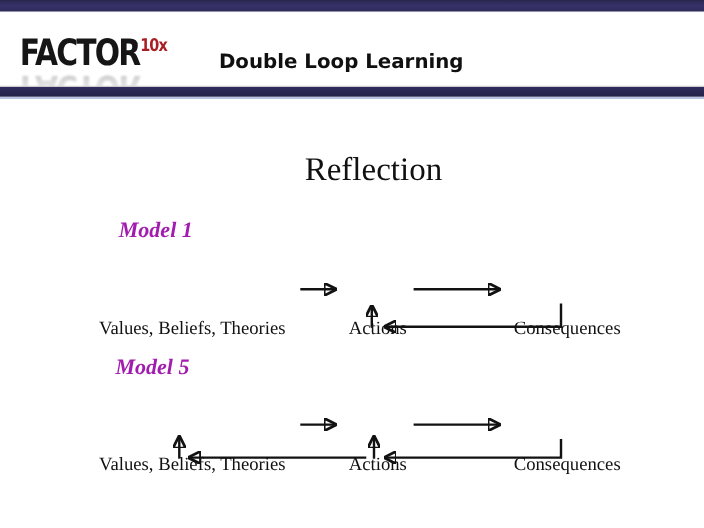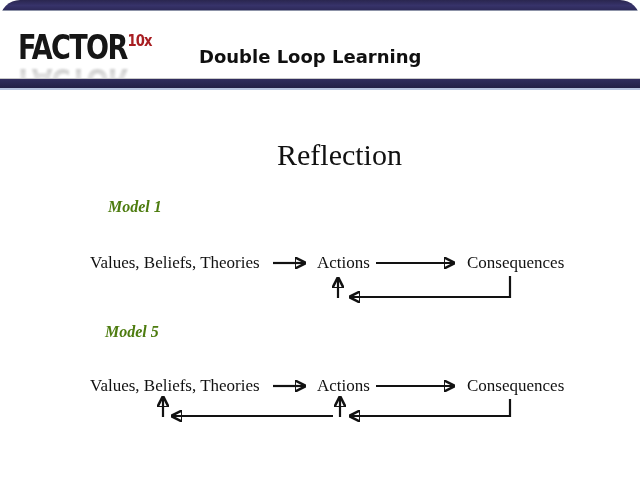--- a/index.html
+++ b/index.html
@@ -1,18 +1,18 @@
 <!DOCTYPE html>
 <html><head>
 <meta charset="utf-8">
 <style>
   html,body{margin:0;padding:0;background:#ffffff;}
   .slide{
     position:relative;width:640px;height:480px;overflow:hidden;
-    background:#ffffff;font-family:"Liberation Sans",sans-serif;border-radius:20px;
+    background:#ffffff;font-family:"Liberation Sans",sans-serif;
   }
   
   .top-bar{
     position:absolute;left:0;top:0;width:640px;height:10px;
     background:linear-gradient(to bottom,#2a264f,#37336a 55%,#2e2a5a);
     border-bottom:1px solid #8d93a8;
   }
   .header{position:absolute;left:0;top:11px;width:640px;height:67px;background:#ffffff;}
   .logo{position:absolute;left:18px;top:13px;transform:scaleX(0.82);transform-origin:left top;}
   .logo-main{
@@ -41,25 +41,25 @@
     border-top:1px solid #c9c9c9;border-bottom:2px solid #b7c3df;
   }
   
   .content{position:absolute;left:0;top:90px;width:552px;height:390px;}
   .reflection-title{
     position:absolute;left:277px;top:48px;
     font-family:"Liberation Serif",serif;font-size:30px;color:#111;white-space:nowrap;
   }
   .model-label{
     position:absolute;font-family:"Liberation Serif",serif;
-    font-weight:bold;font-style:italic;font-size:16px;color:#4d7c0f;white-space:nowrap;
+    font-weight:bold;font-style:italic;font-size:20px;color:#a21caf;white-space:nowrap;
   }
   .node{
     position:absolute;font-family:"Liberation Serif",serif;
-    font-size:17px;color:#111;white-space:nowrap;
+    font-size:17px;color:#111;white-space:nowrap;margin-top:36px;
   }
   .arrows{position:absolute;left:0;top:0;width:640px;height:390px;pointer-events:none;}
   .arrows line,.arrows path{stroke:#121212;stroke-width:2.2;fill:none;}
 </style>
 </head>
 <body>
 
 <div class="slide">
 
   <div class="top-bar"></div>

